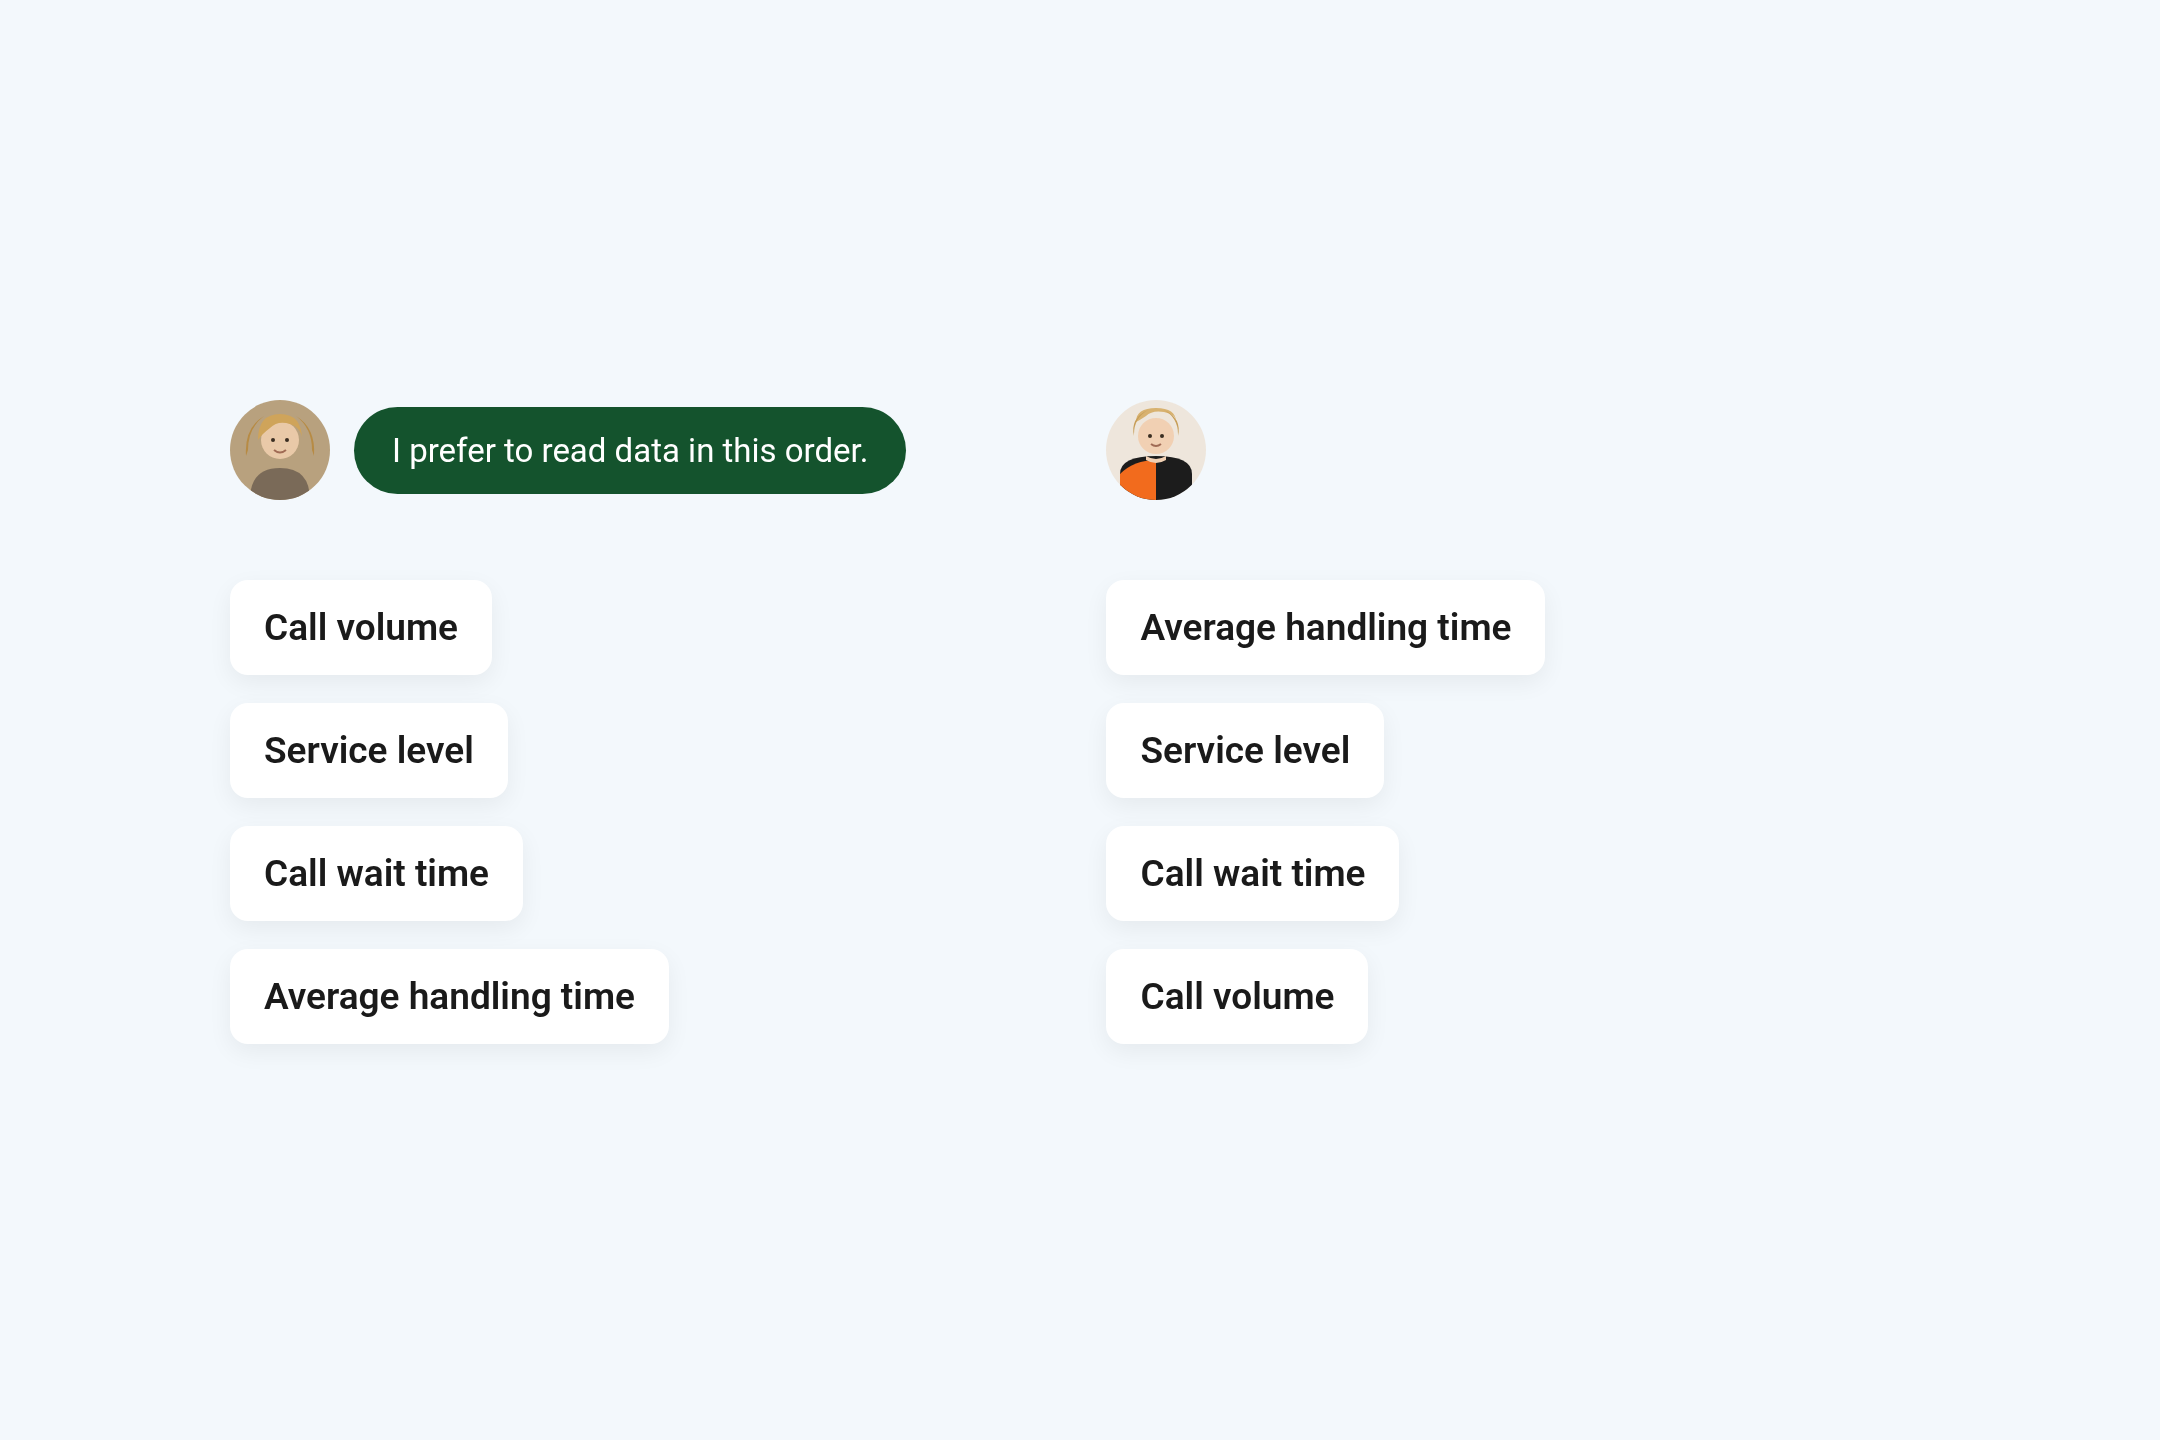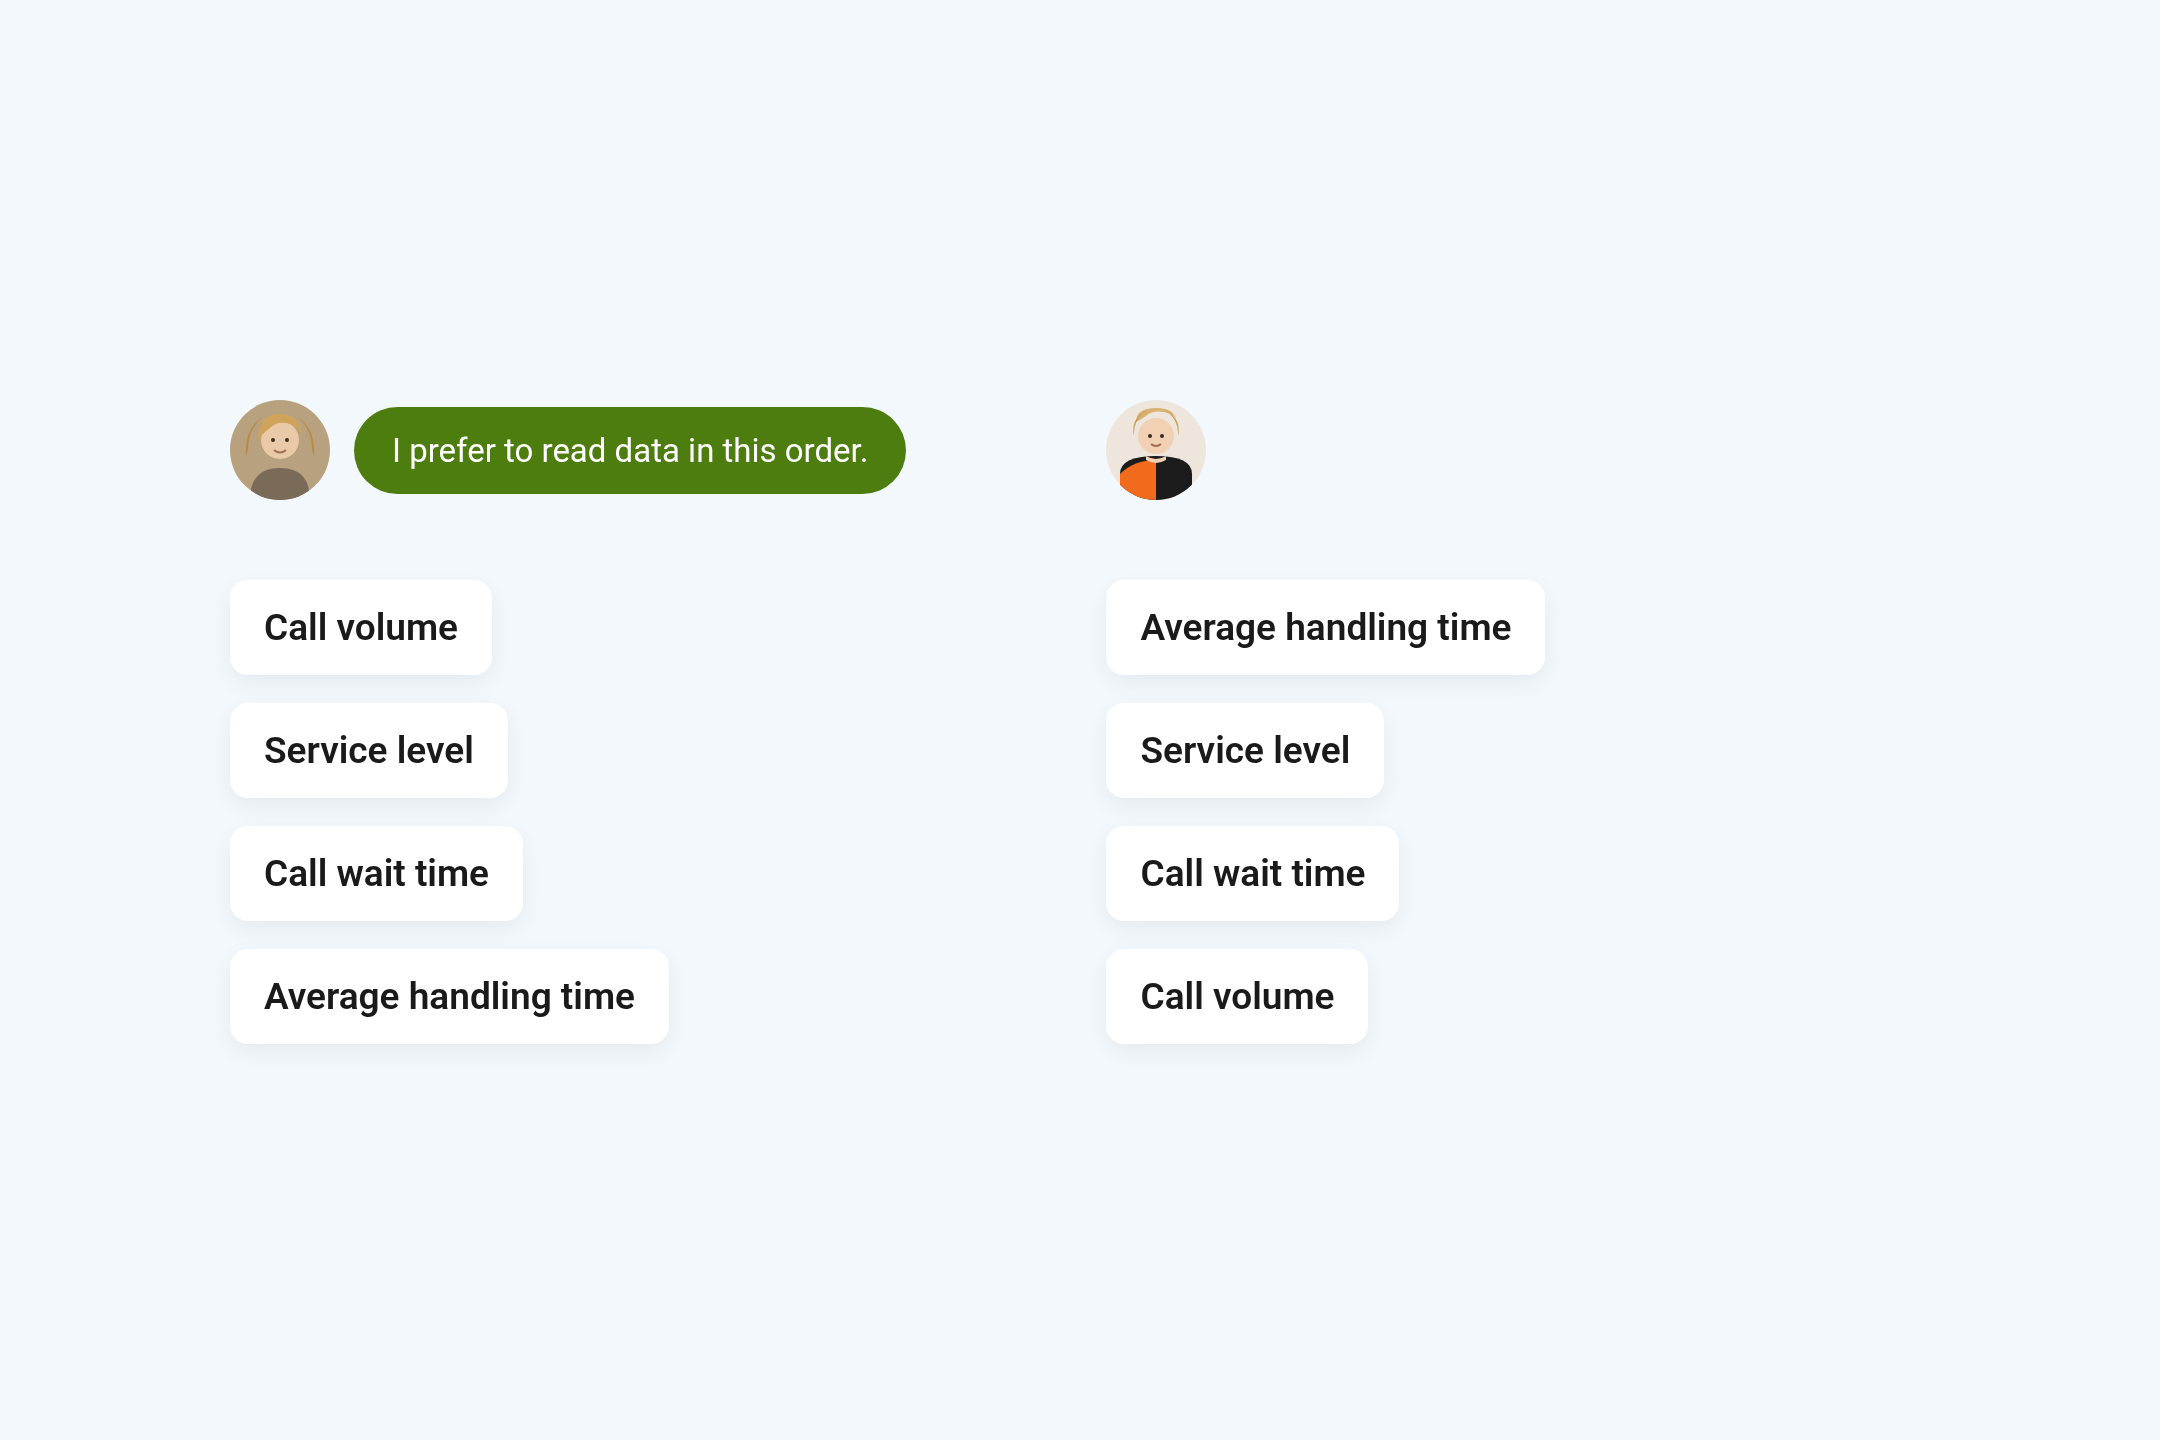--- a/index.html
+++ b/index.html
@@ -37,21 +37,21 @@
       border-radius: 50%;
       flex-shrink: 0;
       overflow: hidden;
     }
     .avatar svg {
       width: 100%;
       height: 100%;
       display: block;
     }
     .bubble {
-      background-color: #4d7c0f;
+      background-color: #14532d;
       color: #ffffff;
       font-size: 33px;
       font-weight: 400;
       padding: 24px 38px;
       border-radius: 999px;
       white-space: nowrap;
     }
     .metric-list {
       display: flex;
       flex-direction: column;

